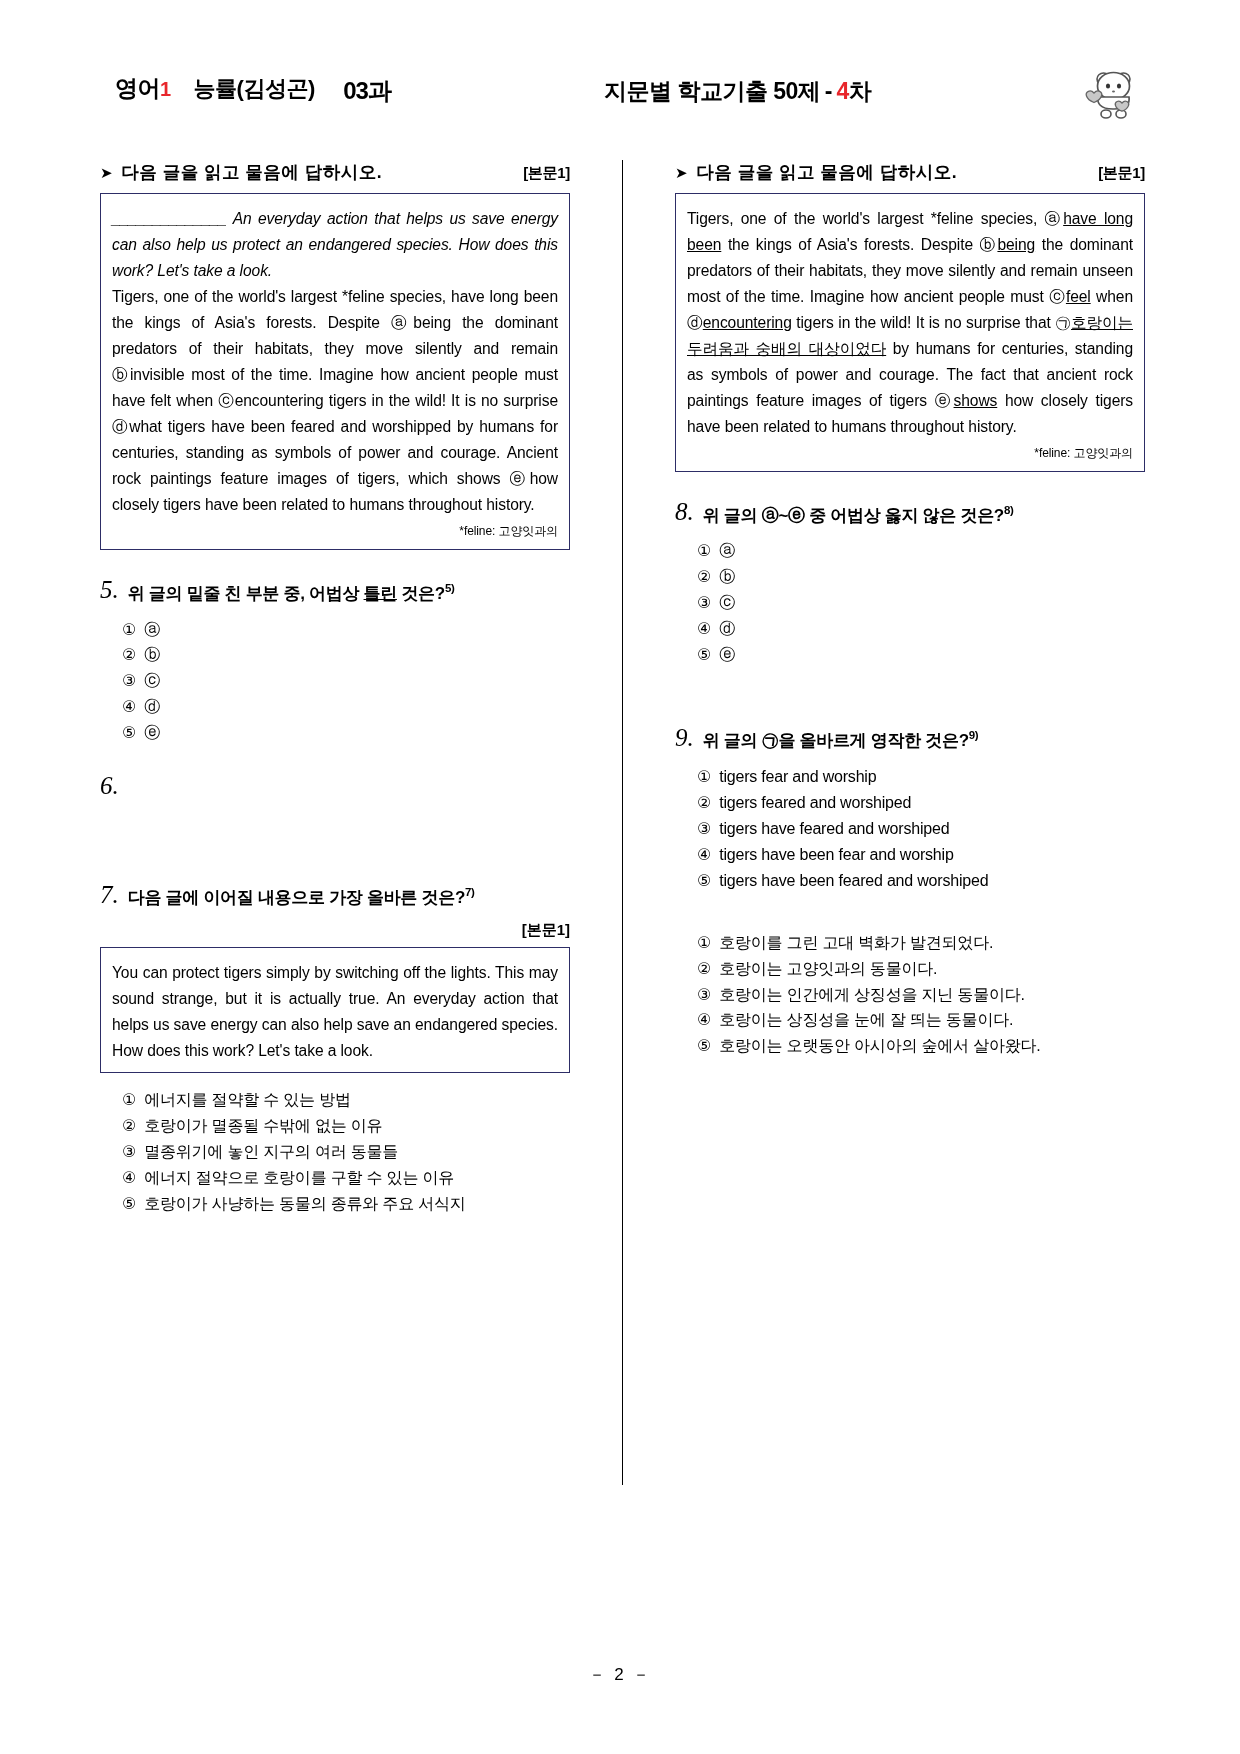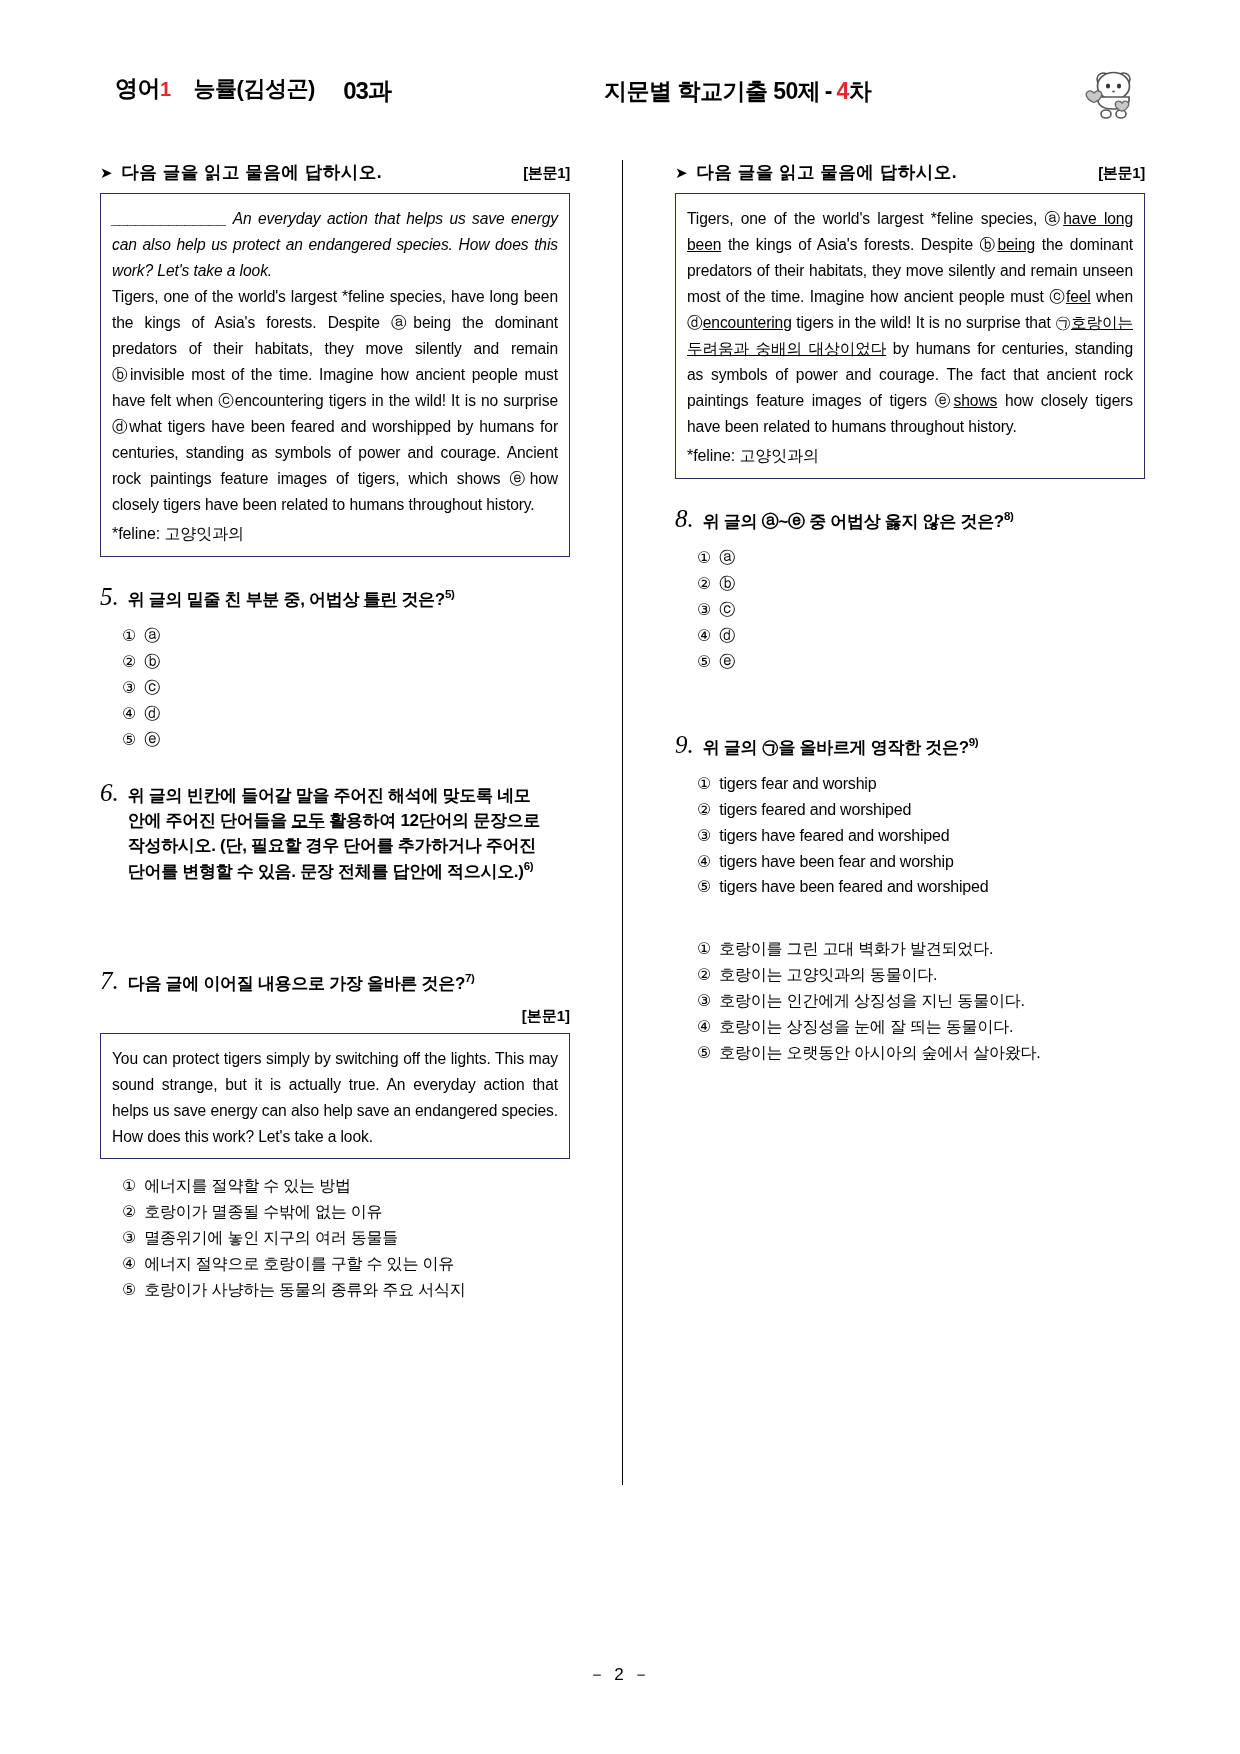--- a/index.html
+++ b/index.html
@@ -127,21 +127,22 @@
     letter-spacing: -0.1px;
   }
   .passage .blanked {
     font-style: italic;
     font-weight: 500;
   }
   .passage .blankline {
     letter-spacing: -0.5px;
   }
   .footnote {
-    font-size: 16px;
+    text-align: right;
+    font-size: 12px;
     margin-top: 3px;
   }
   .u { text-decoration: underline; }
 
   .qhead {
     display: flex;
     align-items: baseline;
     margin-top: 27px;
     margin-bottom: 11px;
   }
@@ -289,21 +290,20 @@
           <span>ⓓ</span>
         </div>
       <div class="choice">
           <span class="cnum">⑤</span>
           <span>ⓔ</span>
         </div>
     </div>
 
     <div class="qhead">
       <span class="qnum">6.</span>
-      <span class="qtext"><span>위 글의 빈칸에 들어갈 말을 주어진 해석에 맞도록 네모</span><br><span>안에 주어진 단어들을 </span><span class="u">모두</span><span> 활용하여 12단어의 문장으로</span><br><span>작성하시오. (단, 필요할 경우 단어를 추가하거나 주어진</span><br><span>단어를 변형할 수 있음. 문장 전체를 답안에 적으시오.)</span><span class="qsup">6)</span></span>
     </div>
 
     <div class="spacer-lg"></div>
 
     <div class="qhead">
       <span class="qnum">7.</span>
       <span class="qtext"><span>다음 글에 이어질 내용으로 가장 올바른 것은?</span><span class="qsup">7)</span></span>
     </div>
     <div class="tagline">[본문1]</div>
     <div class="passage">

